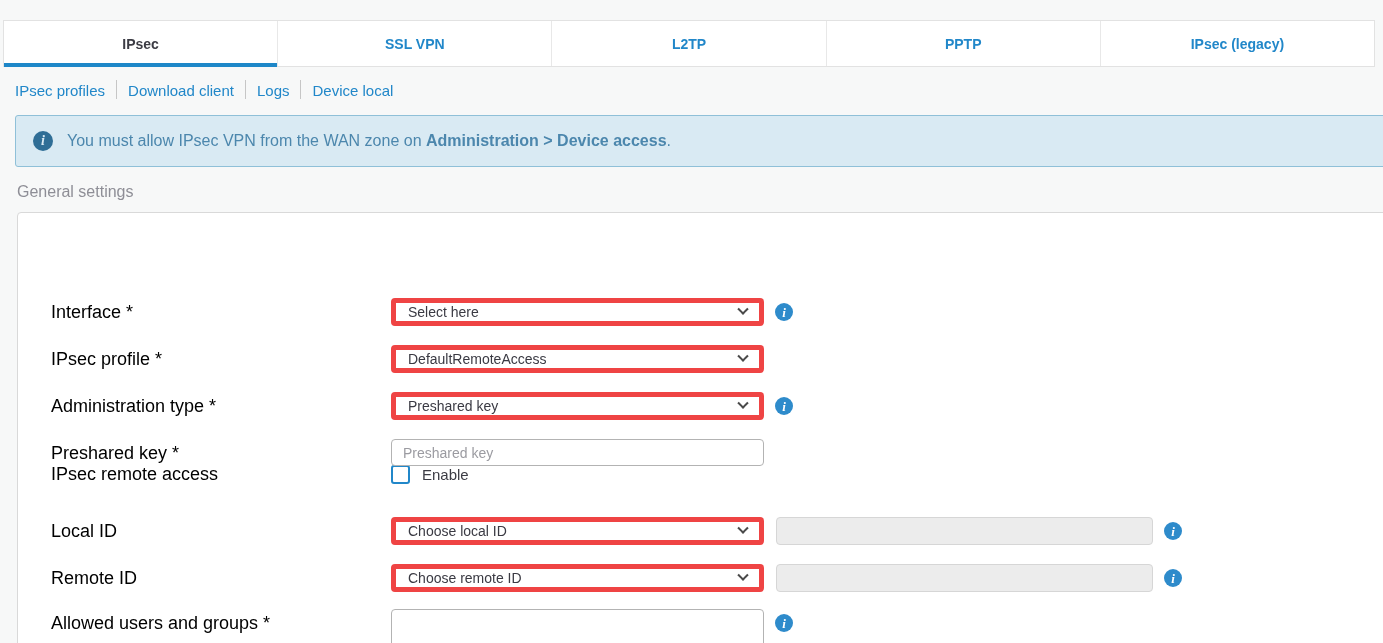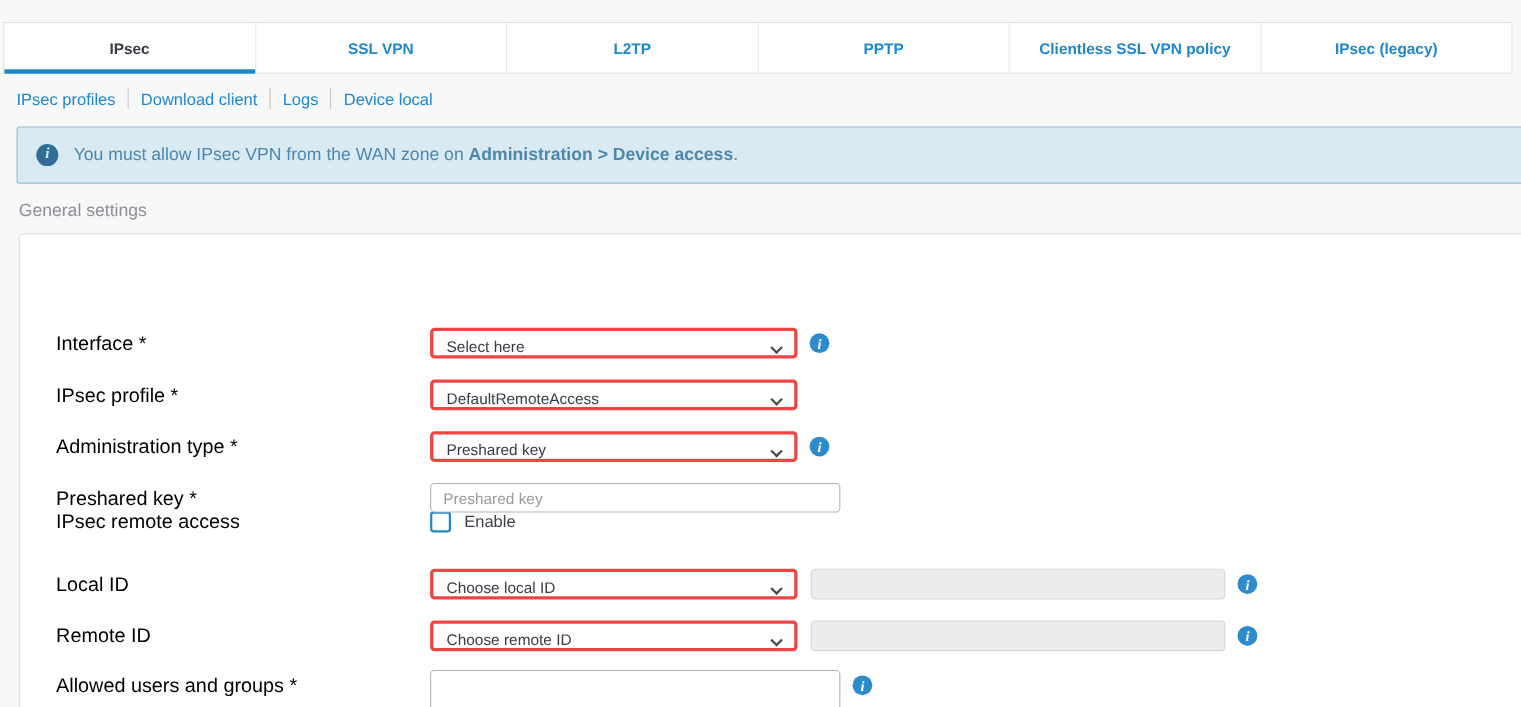--- a/index.html
+++ b/index.html
@@ -93,24 +93,24 @@
 
   
   .checkbox {
     width: 19px; height: 19px;
     border: 2px solid #2187c9; border-radius: 3px;
     background: #fff; cursor: pointer; flex: 0 0 auto;
   }
   .checkbox-label { font-size: 15px; color: #3c3c44; margin-left: 12px; }
 
   .select {
-    width: 334px; height: 28px; flex: 0 0 auto;
-    background: #fff;
-    border: 3px solid #ef4444; border-radius: 4px;
-    display: flex; align-items: flex-end;
+    width: 373px; height: 28px; flex: 0 0 auto;
+    background: #fff;
+    border: 5px solid #ef4444; border-radius: 4px;
+    display: flex; align-items: center;
     padding: 0 12px;
     font-size: 14px; color: #3a3a43;
     cursor: pointer;
   }
   .select .select-text { flex: 1 1 auto; }
   .chevron {
     width: 8px; height: 8px; flex: 0 0 auto;
     border-right: 2px solid #4a4a4a; border-bottom: 2px solid #4a4a4a;
     transform: rotate(45deg) translate(-2px, -2px);
   }
@@ -159,23 +159,20 @@
   <div class="tab">
       <span>SSL VPN</span>
     </div>
   <div class="tab">
       <span>L2TP</span>
     </div>
   <div class="tab">
       <span>PPTP</span>
     </div>
   <div class="tab">
-      <span>Clientless SSL VPN policy</span>
-    </div>
-  <div class="tab">
       <span>IPsec (legacy)</span>
     </div>
 </div>
 
 <div class="subnav">
   <span class="subnav-link">IPsec profiles</span>
   <span class="subnav-sep"></span>
   <span class="subnav-link">Download client</span>
   <span class="subnav-sep"></span>
   <span class="subnav-link">Logs</span>

